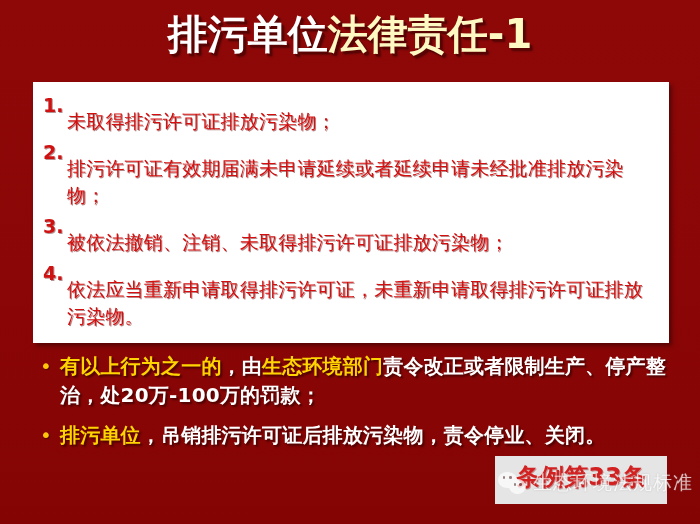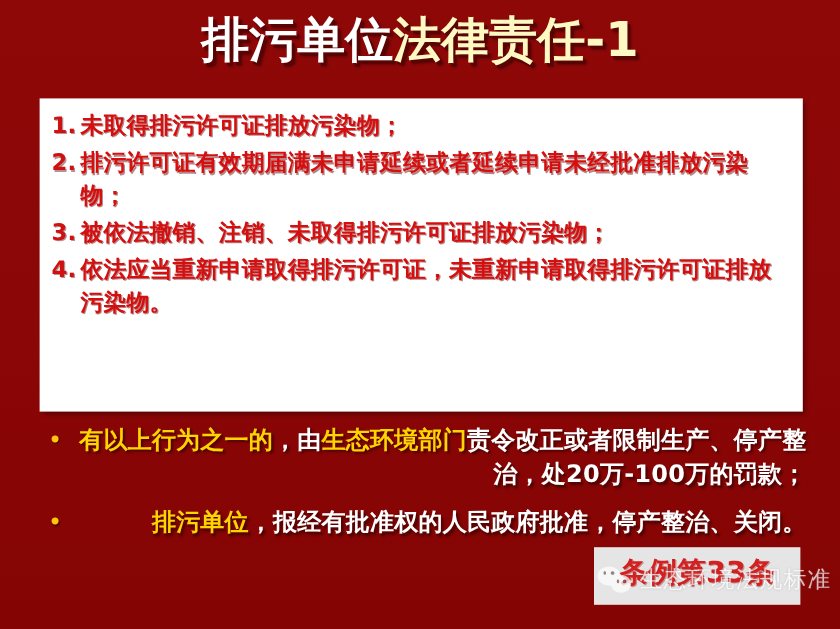--- a/index.html
+++ b/index.html
@@ -60,24 +60,25 @@
     font-size:19px;
     font-weight:700;
     line-height:1.42;
     text-shadow:1px 1px 0 rgba(90,10,10,.45);
     padding-left:2px;
   }
   .num-item .txt{
     flex:1 1 auto;
     color:#d50f0f;
     font-size:19px;
-    font-weight:700;
+    font-weight:400;
     line-height:1.42;
     letter-spacing:.2px;
     text-shadow:1px 1px 0 rgba(110,12,12,.5);
+    margin-top:16px;
   }
 
   
   .bullets{
     position:absolute;
     left:36px; top:352px;
     width:636px;
   }
   .bullet{
     display:flex;
@@ -93,21 +94,20 @@
     text-align:left;
     padding-left:4px;
     text-shadow:1px 1px 1px rgba(0,0,0,.4);
   }
   .bullet .btxt{
     flex:1 1 auto;
     font-size:20px;
     font-weight:700;
     line-height:1.46;
     letter-spacing:.2px;
-    text-align:right;
   }
   .b-white{
     color:#ffffff;
     text-shadow:1px 1px 0 #5a0303, 2px 2px 2px rgba(0,0,0,.45);
   }
   .b-gold{
     color:#ffd400;
     text-shadow:1px 1px 0 #5a0303, 2px 2px 2px rgba(0,0,0,.45);
   }
 
@@ -214,21 +214,21 @@
   <div class="bullet">
     <div class="dot">•</div>
     <div class="btxt">
       <span class="b-gold">有以上行为之一的</span><span class="b-white">，由</span><span class="b-gold">生态环境部门</span><span class="b-white">责令改正或者限制生产、停产整治，处20万-100万的罚款；</span>
     </div>
   </div>
 
   <div class="bullet">
     <div class="dot">•</div>
     <div class="btxt">
-      <span class="b-gold">排污单位</span><span class="b-white">，报经有批准权的人民政府批准，停产整治、关闭。</span>
+      <span class="b-gold">排污单位</span><span class="b-white">，吊销排污许可证后排放污染物，责令停业、关闭。</span>
     </div>
   </div>
 
 </div>
 
 <div class="ref-tag">
   <span class="ref-text">条例第33条</span>
 </div>
 
 <div class="watermark">

